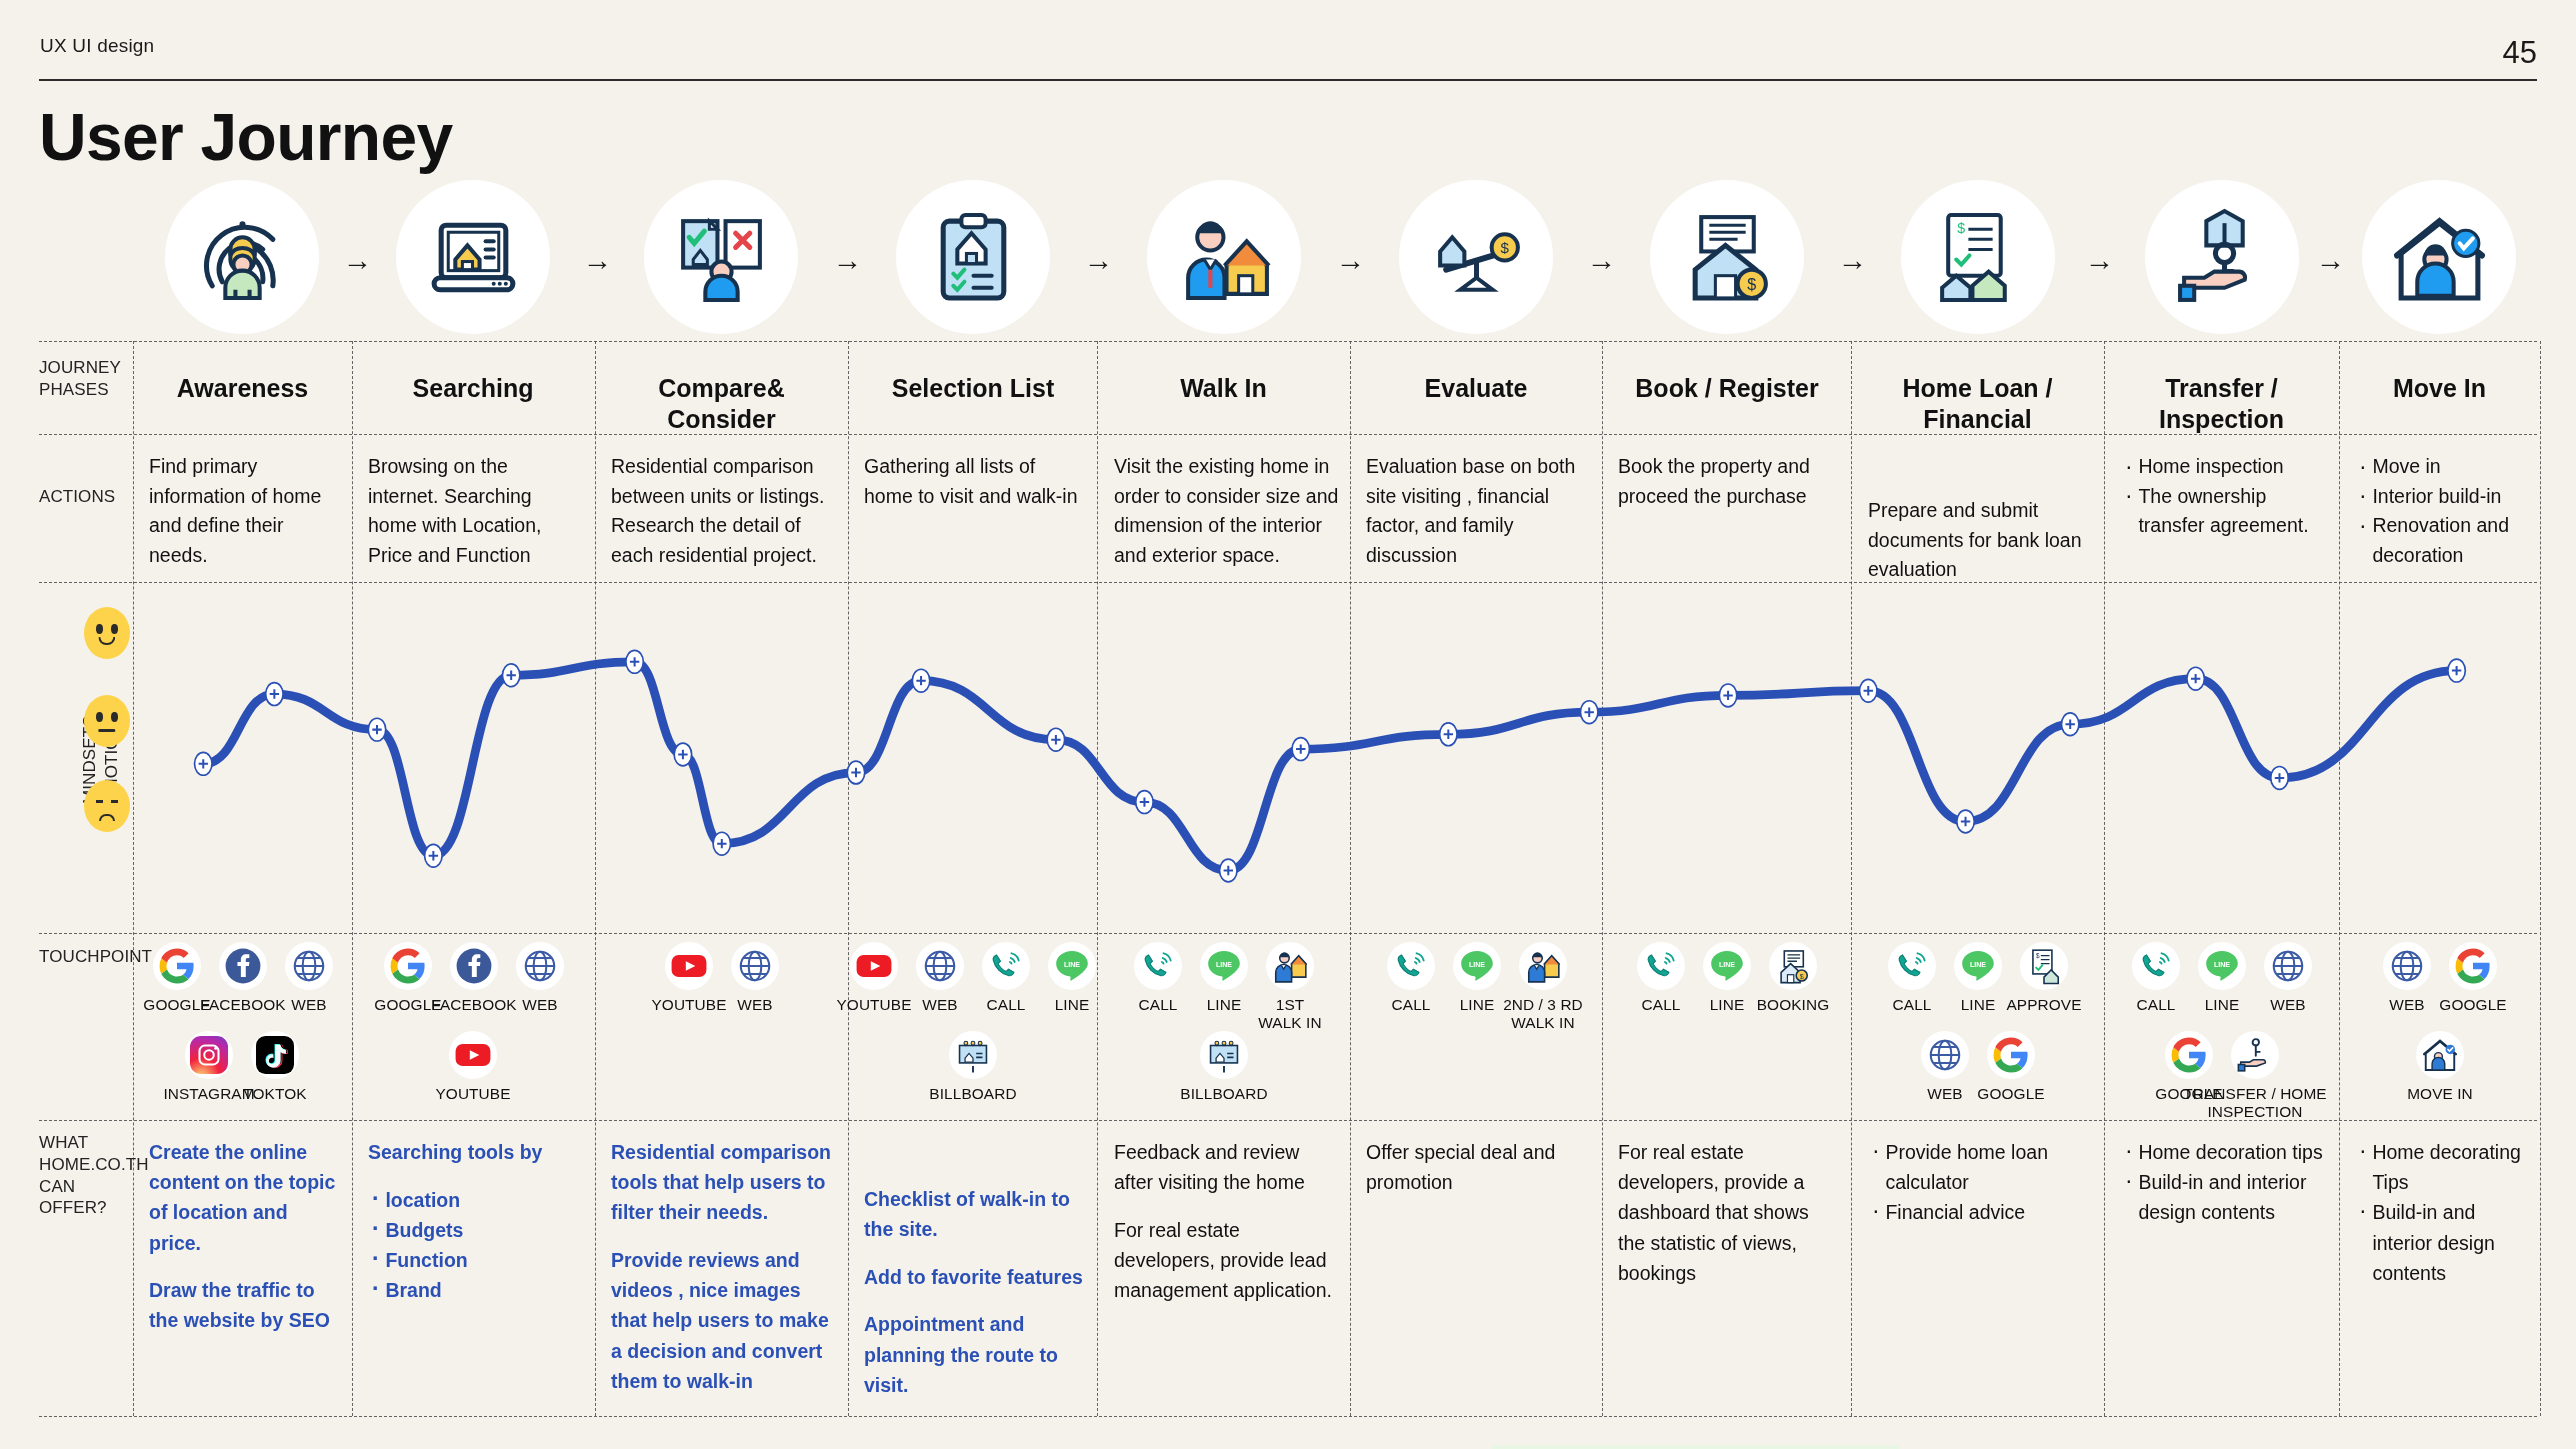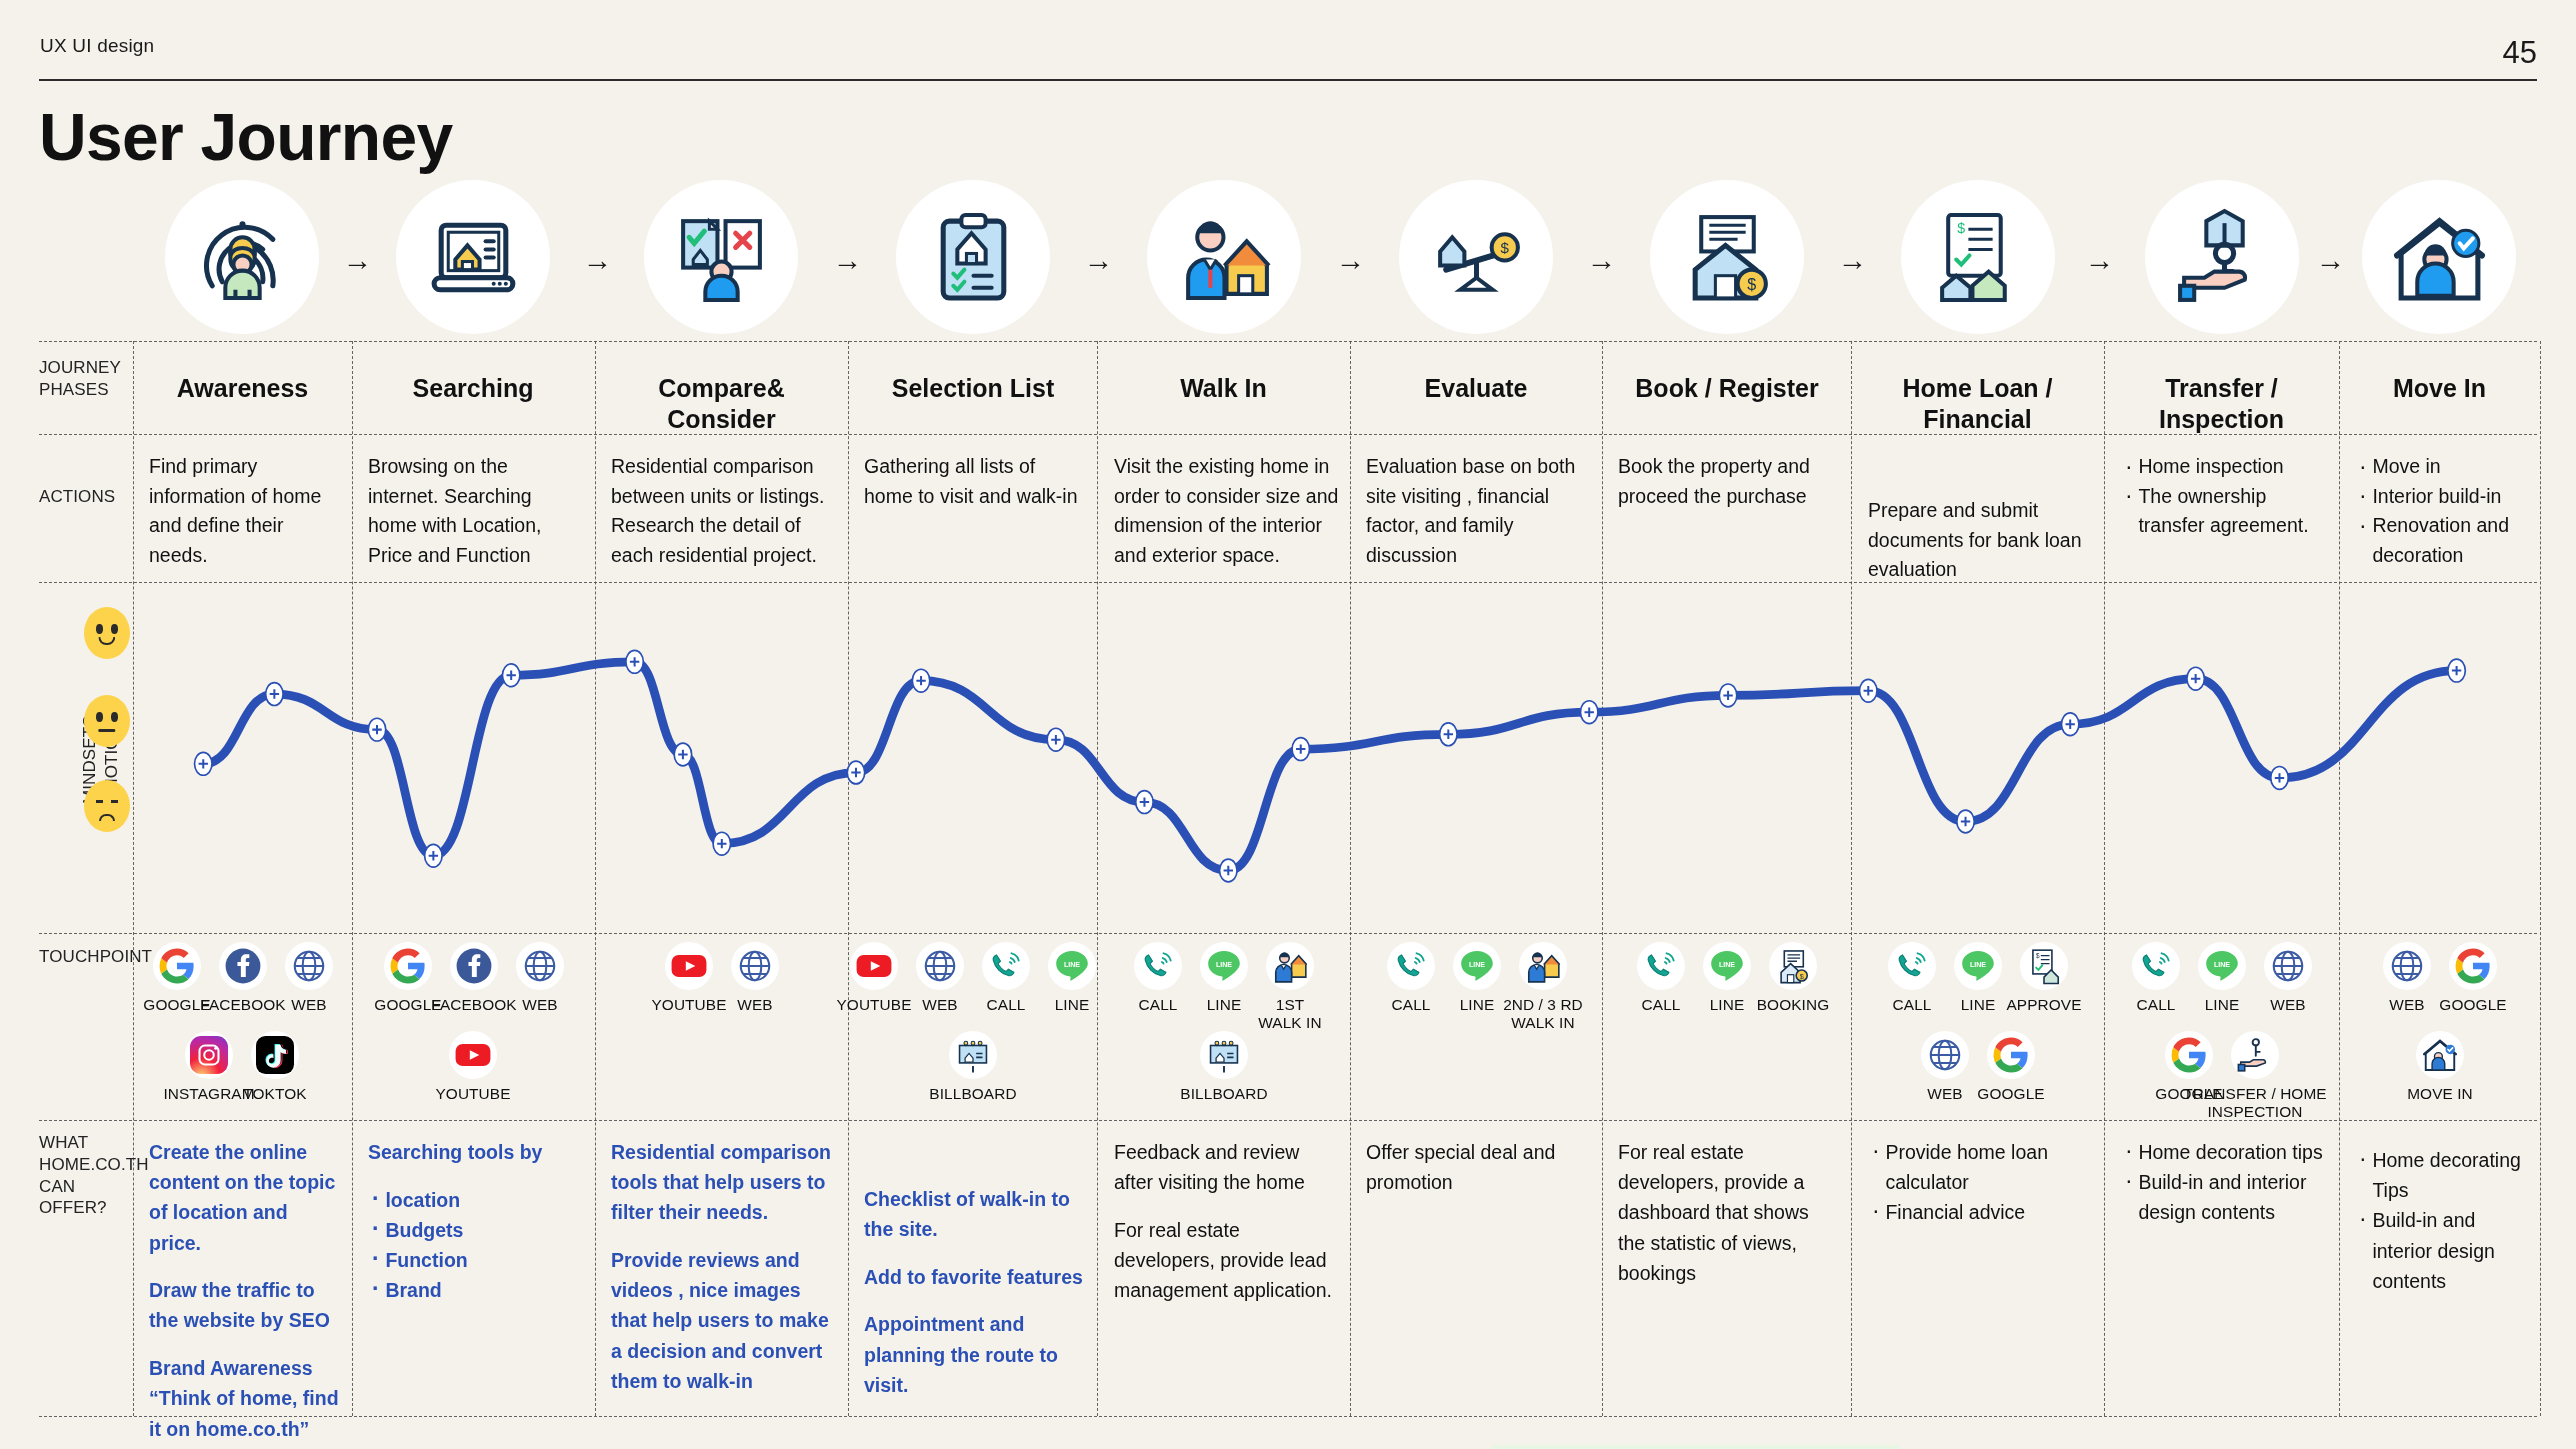--- a/index.html
+++ b/index.html
@@ -1064,21 +1064,20 @@
           <div class="tplabel">
             <div>MOVE IN</div>
           </div>
         </div>
       </div>
     </div>
   <div id="offer-row">
       <div class="cell offer-text offer-blue" style="left: 149px; width: 191px; top: 790px;">
         <p>Create the online content on the topic of location and price.</p>
         <p>Draw the traffic to the website by SEO</p>
-        <p>Brand Awareness “Think of home, find it on home.co.th”</p>
       </div>
       <div class="cell offer-text offer-blue" style="left: 368px; width: 215px; top: 790px;">
         <p>Searching tools by</p>
         <ul>
           <li>location</li>
           <li>Budgets</li>
           <li>Function</li>
           <li>Brand</li>
         </ul>
       </div>
@@ -1106,21 +1105,21 @@
           <li>Provide home loan calculator</li>
           <li>Financial advice</li>
         </ul>
       </div>
       <div class="cell offer-text offer-black" style="left: 2121px; width: 207px; top: 790px;">
         <ul>
           <li>Home decoration tips</li>
           <li>Build-in and interior design contents</li>
         </ul>
       </div>
-      <div class="cell offer-text offer-black" style="left: 2355px; width: 172px; top: 790px; margin-top: 8px;">
+      <div class="cell offer-text offer-black" style="left: 2355px; width: 172px; top: 790px;">
         <ul>
           <li>Home decorating Tips</li>
           <li>Build-in and interior design contents</li>
         </ul>
       </div>
     </div>
 </div>
 
 
 </body></html>

